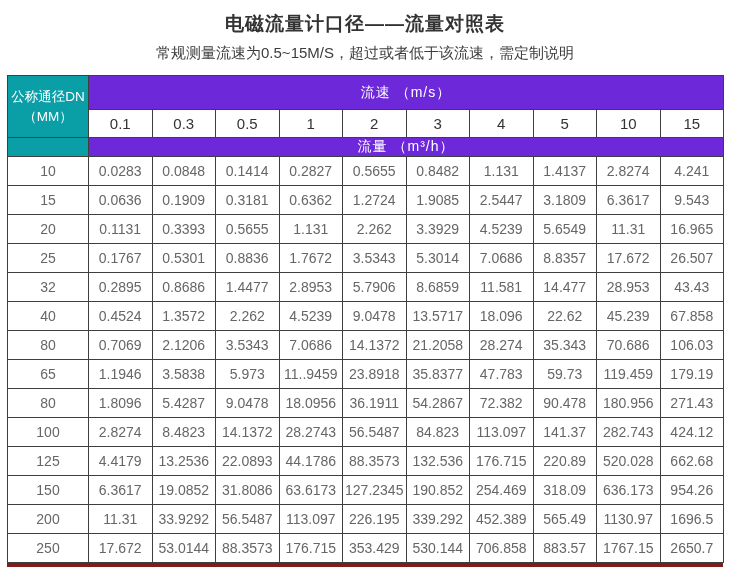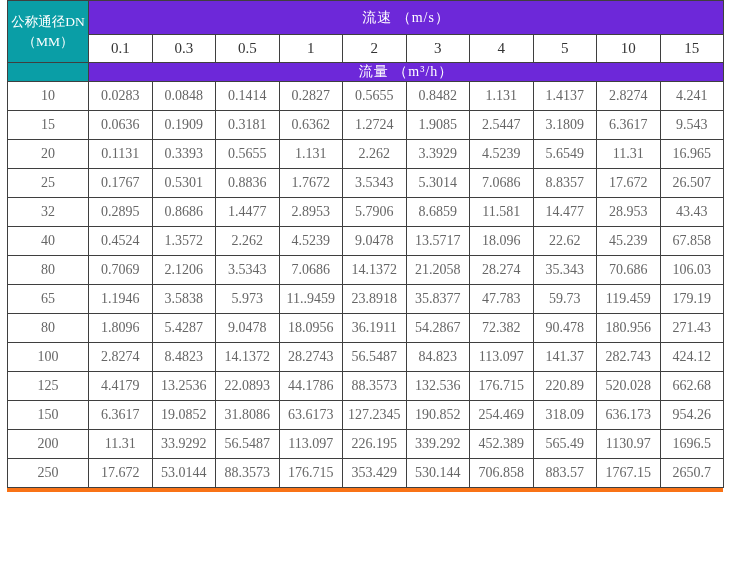--- a/index.html
+++ b/index.html
@@ -25,22 +25,21 @@
   }
   .page-subtitle {
     text-align: center;
     font-size: 15px;
     color: #3d3d3d;
     margin: 0 0 12px 0;
   }
   .table-wrap {
     width: 716px;
     margin: 0 auto;
-    border-bottom: 4px solid #f97316;
-    font-family: Liberation Serif, serif;
+    border-bottom: 4px solid #7f1d1d;
   }
   table.flow-table {
     border-collapse: collapse;
     table-layout: fixed;
     width: 716px;
   }
   table.flow-table th,
   table.flow-table td {
     border: 1px solid #3f3f3f;
     text-align: center;
@@ -79,20 +78,22 @@
   tbody.data-body td {
     font-size: 14px;
     color: #666666;
     background: #ffffff;
   }
 </style>
 </head>
 <body>
 
 <div class="page">
+  <h1 class="page-title">电磁流量计口径——流量对照表</h1>
+  <p class="page-subtitle">常规测量流速为0.5~15M/S，超过或者低于该流速，需定制说明</p>
 
   <div class="table-wrap">
     <table class="flow-table">
       <colgroup>
         <col style="width:81px">
         <col style="width:63.5px">
           <col style="width:63.5px">
           <col style="width:63.5px">
           <col style="width:63.5px">
           <col style="width:63.5px">

